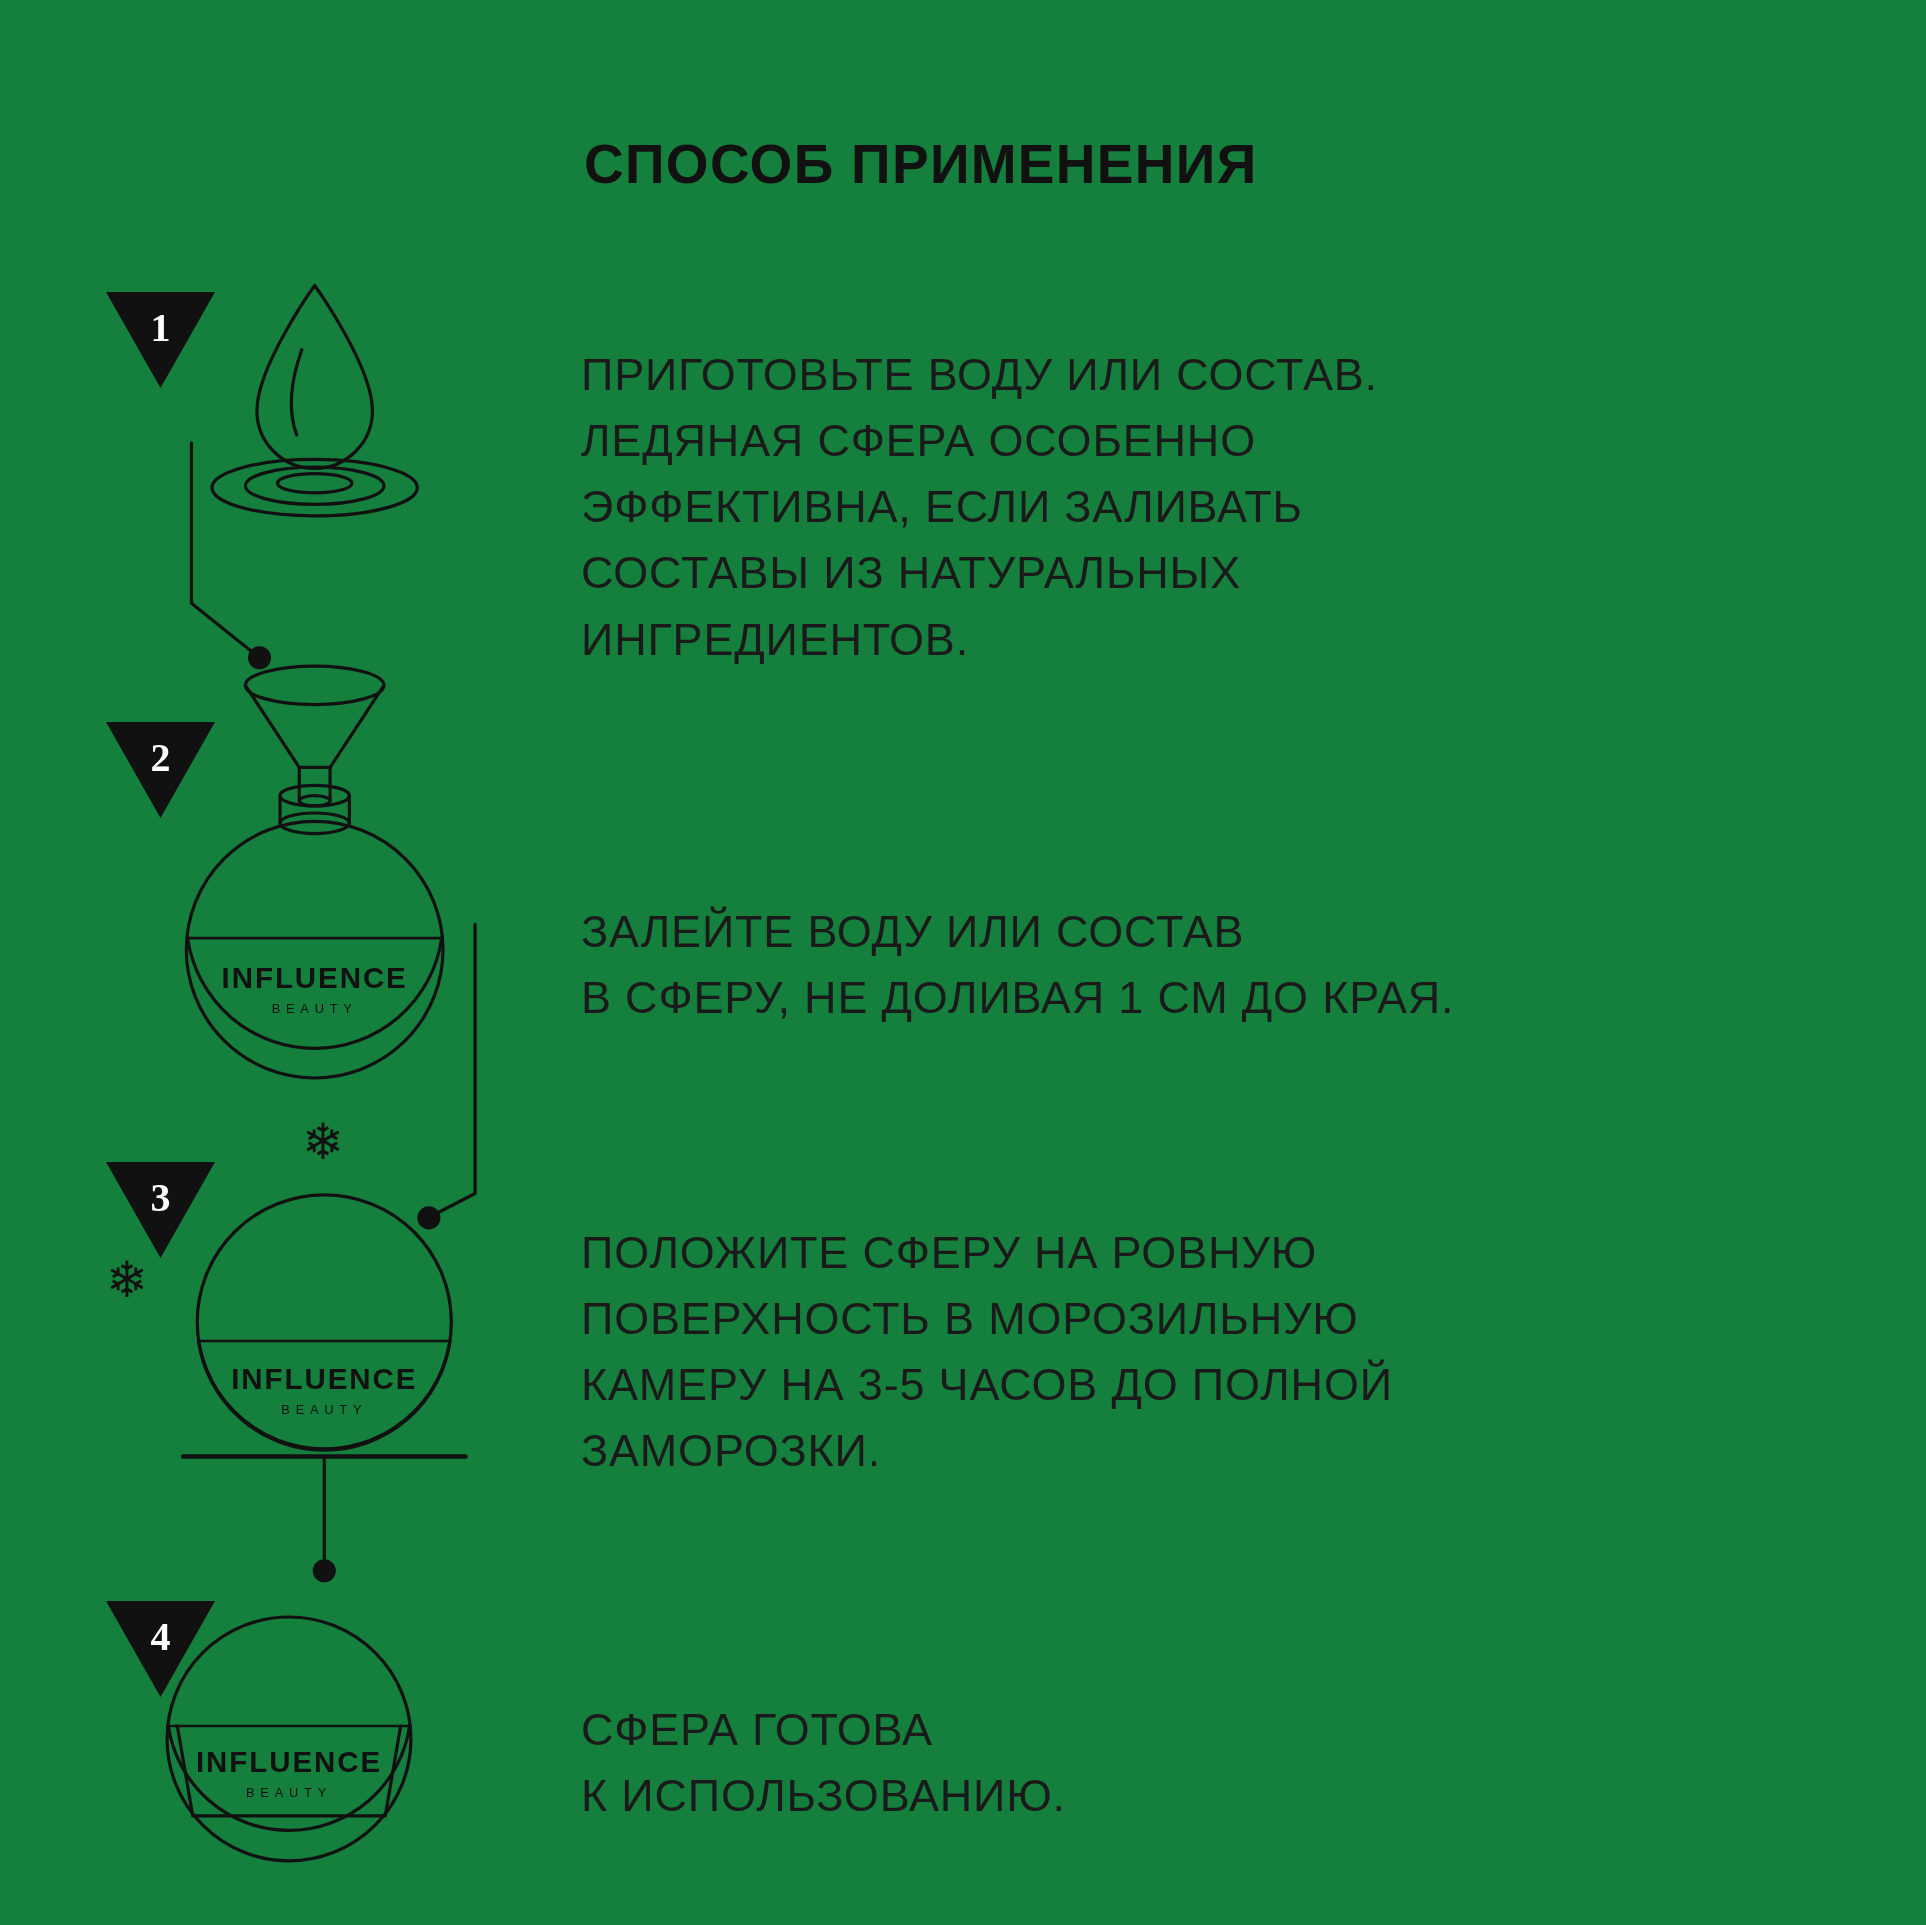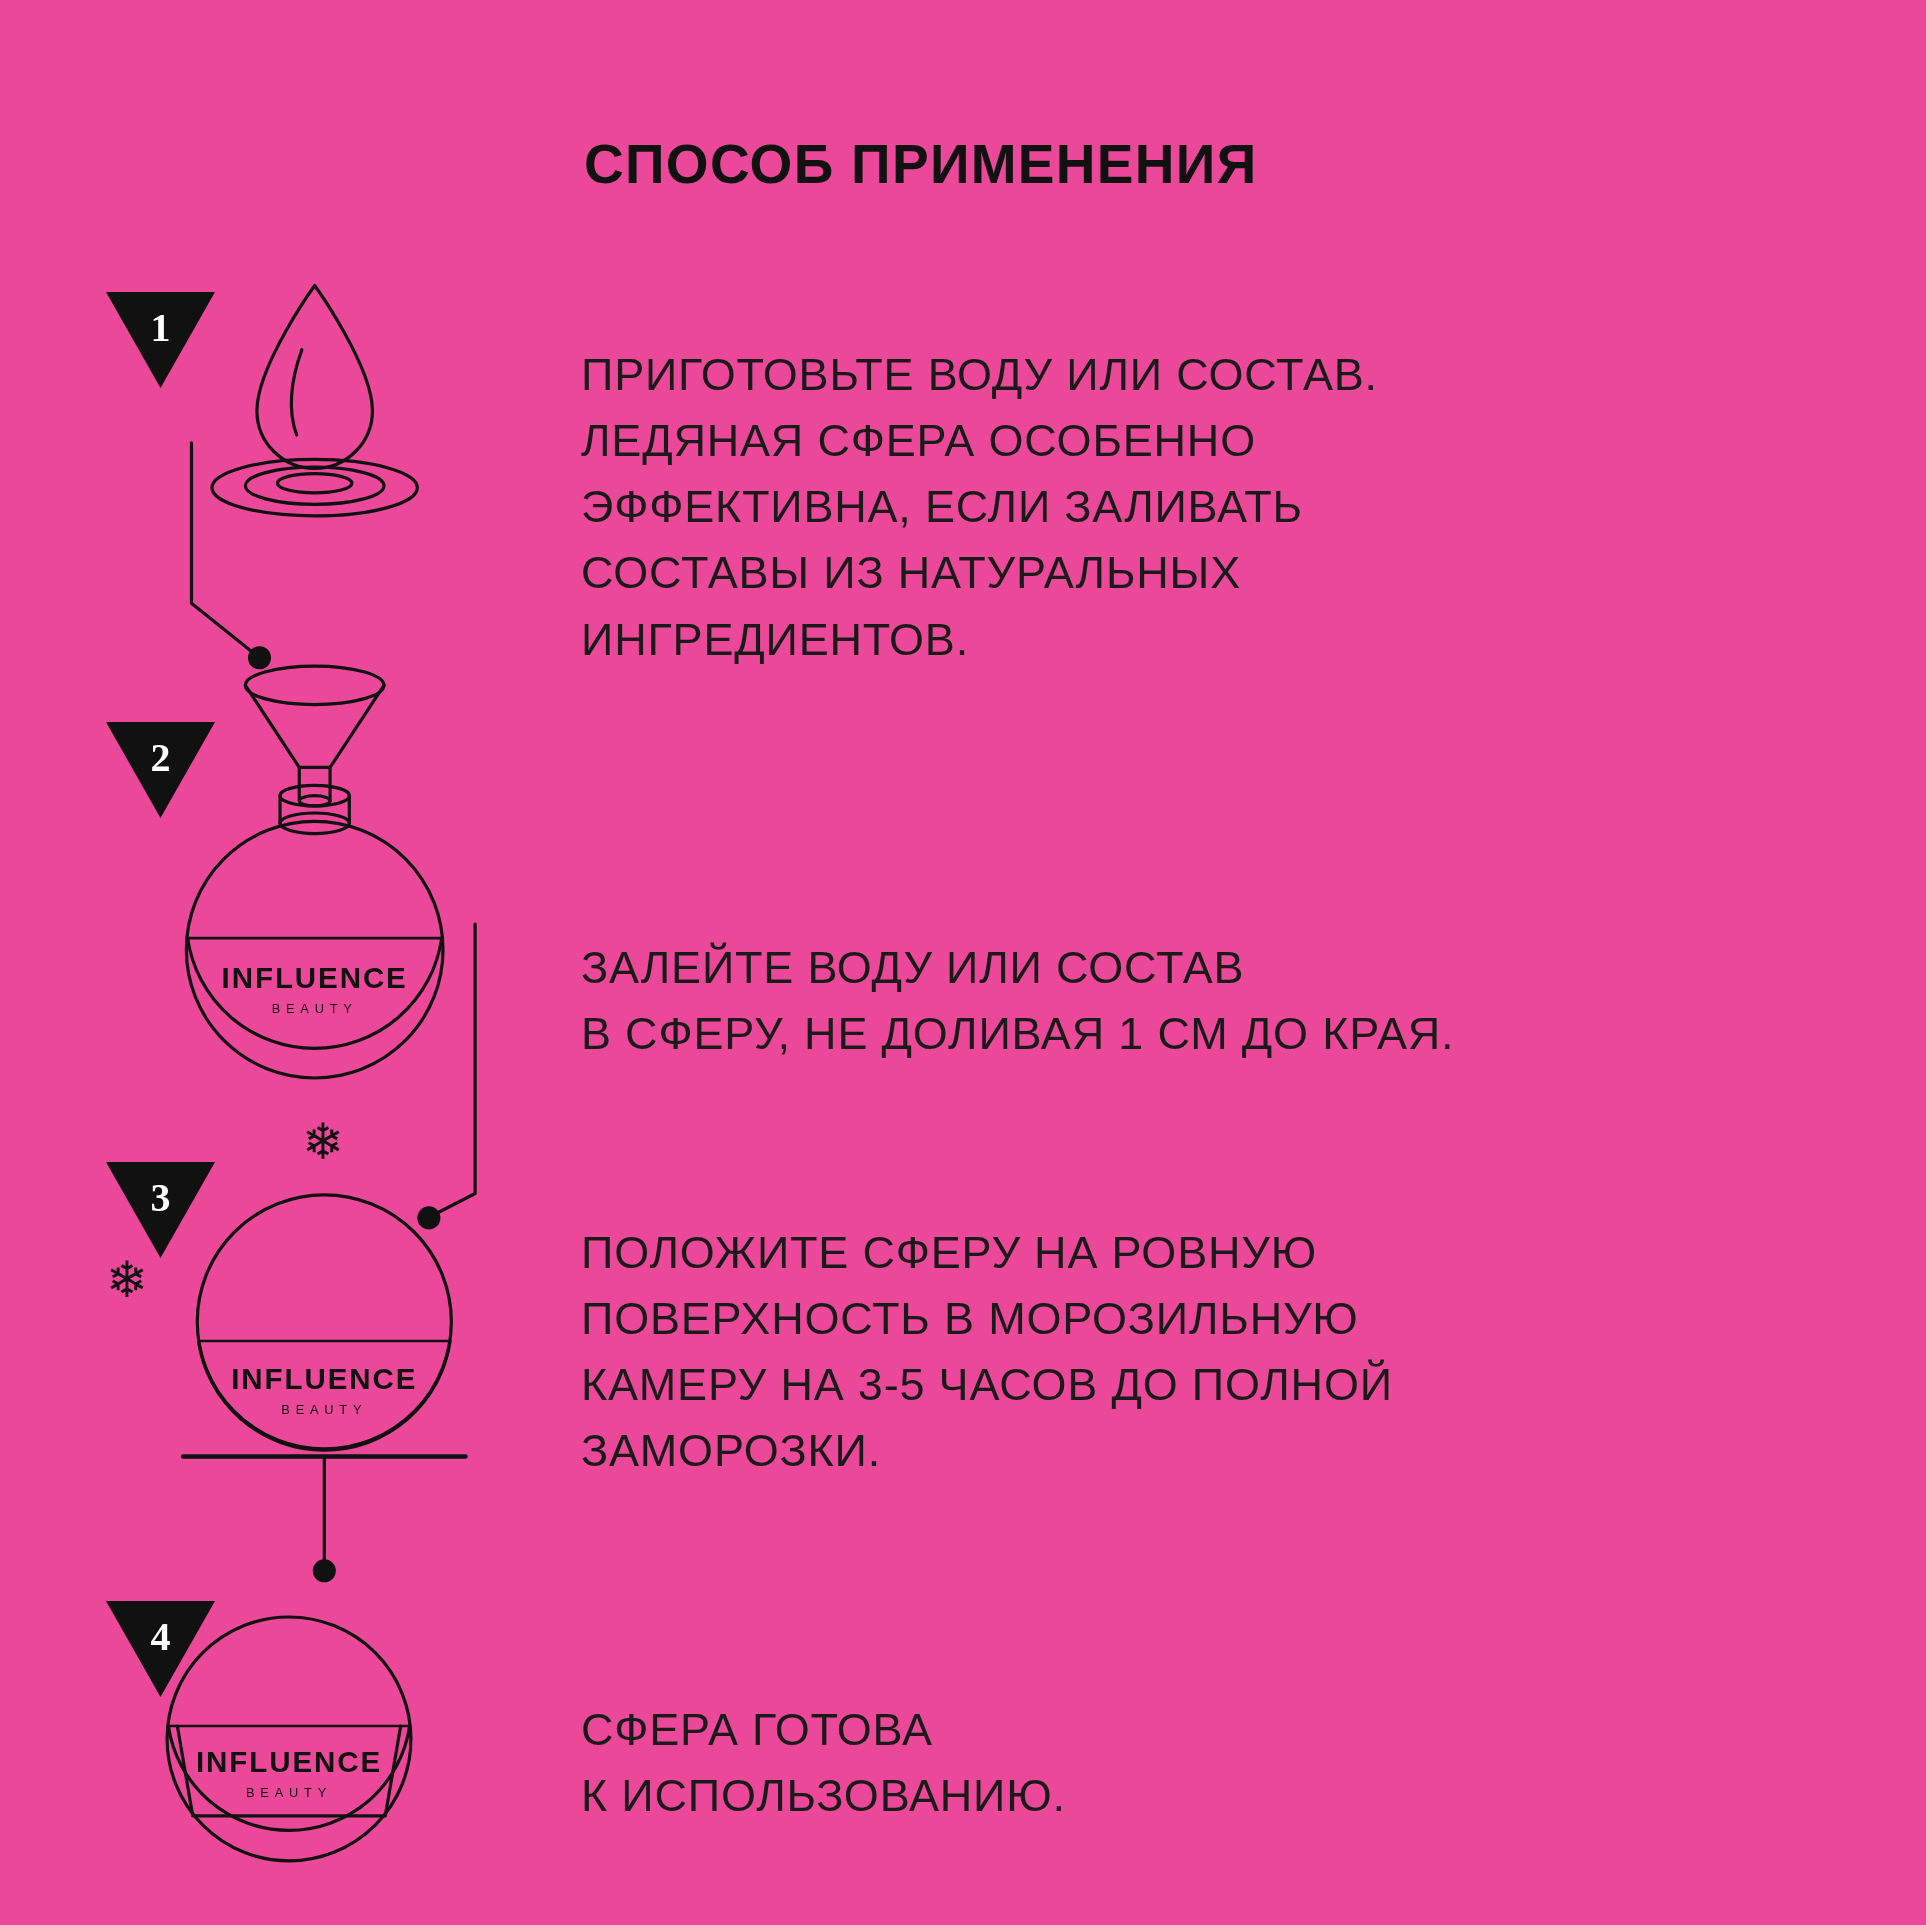--- a/index.html
+++ b/index.html
@@ -14,21 +14,21 @@
     font-family: "Liberation Sans", sans-serif;
     color: #111111;
     overflow: hidden;
     position: relative;
   }
 
   #page {
     position: relative;
     width: 1926px;
     height: 1925px;
-    background: #ec4899;
+    background: #15803d;
   }
 
   
   .title {
     position: absolute;
     left: 584px;
     top: 132px;
     font-size: 55px;
     font-weight: bold;
     letter-spacing: 1.3px;
@@ -41,21 +41,21 @@
     position: absolute;
     left: 581px;
     font-size: 45px;
     line-height: 1.47;
     letter-spacing: 0.8px;
     color: #1a1a1a;
     font-weight: 400;
     white-space: pre-line;
   }
   .step-text.t1 { top: 334px; width: 1219px; margin-top: 8px; }
-  .step-text.t2 { top: 899px; width: 1290px; margin-top: 36px; }
+  .step-text.t2 { top: 899px; width: 1290px; }
   .step-text.t3 { top: 1220px; width: 1271px; }
   .step-text.t4 { top: 1697px; width: 1155px; }
 
   
   .badge {
     position: absolute;
     width: 109px;
     height: 96px;
   }
   .badge .tri {

